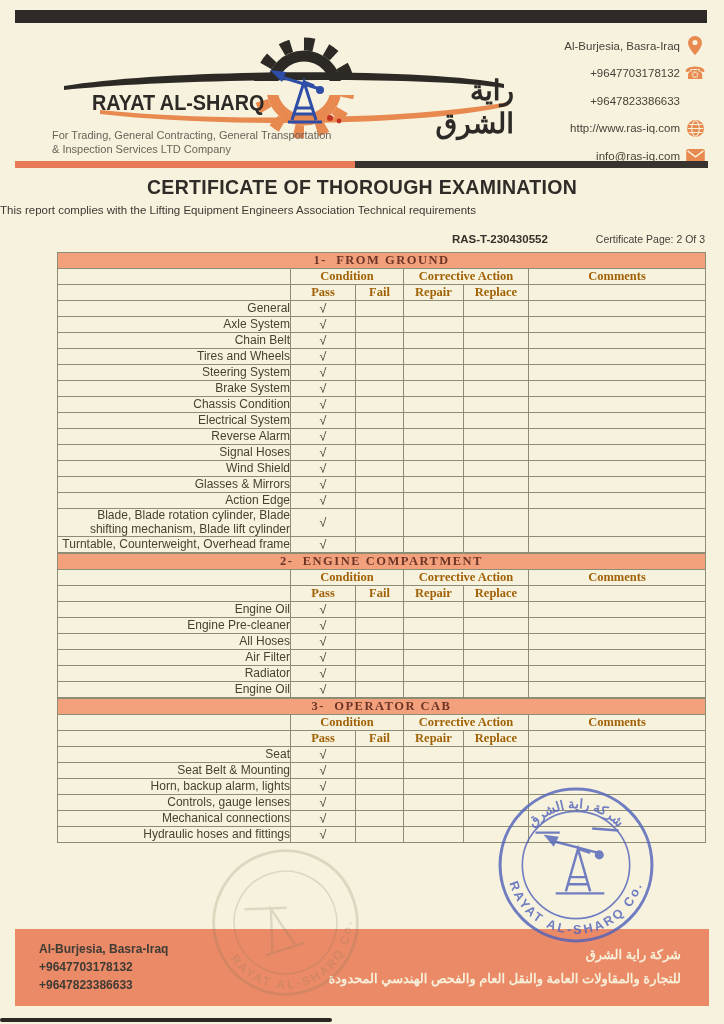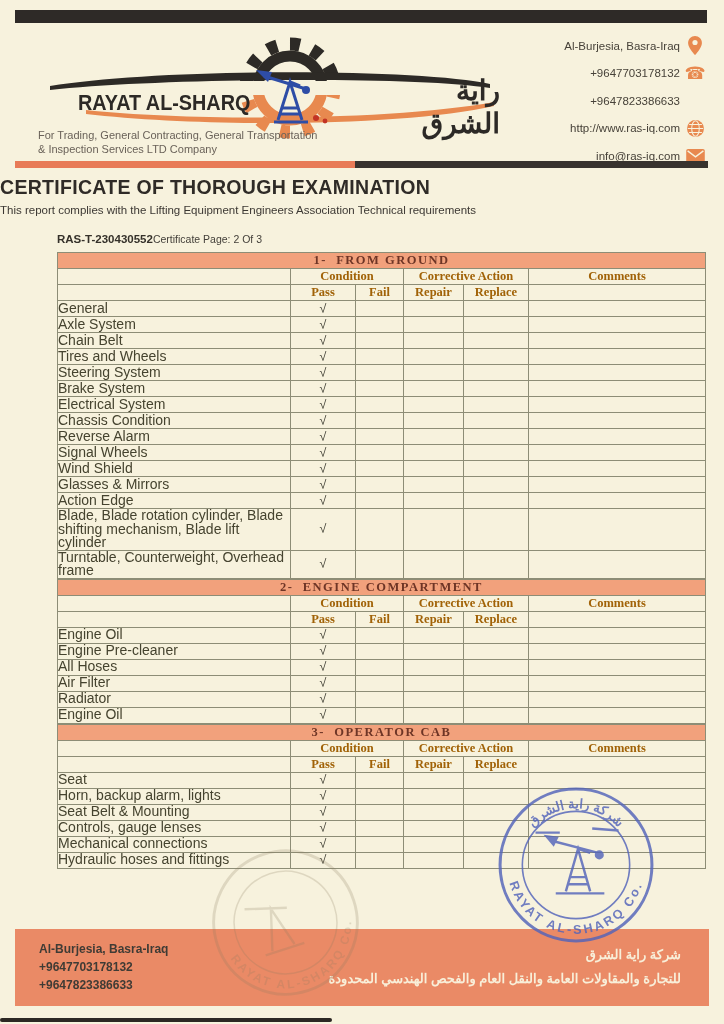--- a/index.html
+++ b/index.html
@@ -3,53 +3,53 @@
 <meta charset="utf-8">
 <style>
   html,body{margin:0;padding:0;background:#d8d4c2;}
   .page{
     position:relative; width:724px; height:1024px; margin:0 auto;
     background:#f7f2dd; overflow:hidden;
     font-family:"Liberation Sans", sans-serif; color:#3c382f;
   }
   
   .top-bar{position:absolute;top:10px;left:15px;width:692px;height:13px;background:#2e2a27;}
-  .logo-block{position:absolute;top:26px;left:38px;width:462px;height:134px;}
+  .logo-block{position:absolute;top:26px;left:52px;width:462px;height:134px;}
   .logo-svg{position:absolute;top:0;left:0;}
   .logo-en{position:absolute;left:40px;top:64px;font-weight:bold;font-size:22px;color:#2c2926;
            transform:scaleX(.9);transform-origin:left;letter-spacing:0;}
   .logo-ar{position:absolute;left:332px;top:48px;font-weight:bold;font-size:28px;color:#2c2926;direction:rtl;}
   .taglines{position:absolute;top:102px;left:0;width:100%;text-align:left;
             font-size:11px;line-height:14px;color:#6a6259;}
   .contacts{position:absolute;top:32px;right:16px;width:300px;}
   .contact-row{display:flex;justify-content:flex-end;align-items:center;height:27.5px;}
   .contact-text{font-size:11.5px;color:#474239;}
   .contact-icon{width:26px;display:flex;justify-content:center;align-items:center;margin-left:2px;}
   .phone-glyph{font-size:17px;color:#e8894f;line-height:1;}
   .divider{position:absolute;top:161px;left:15px;width:693px;height:7px;font-size:0;}
   .div-left{display:inline-block;width:340px;height:7px;background:#e87b57;vertical-align:top;}
   .div-right{display:inline-block;width:353px;height:7px;background:#38332e;vertical-align:top;}
   
-  .doc-title{position:absolute;top:176px;left:0;width:100%;text-align:left;
+  .doc-title{position:absolute;top:176px;left:0;width:100%;text-align:center;
              font-size:19.5px;font-weight:bold;color:#2f2b27;letter-spacing:.3px;}
   .doc-subtitle{position:absolute;top:204px;left:0;width:100%;
                 font-size:11.5px;color:#3c3833;}
   .cert-row{position:absolute;top:233px;left:57px;width:648px;display:flex;
-            justify-content:flex-start;align-items:baseline;}
+            justify-content:flex-end;align-items:baseline;}
   .cert-no{font-weight:bold;font-size:11.5px;color:#35312a;}
-  .cert-page{font-size:10.5px;color:#44403a;}
+  .cert-page{font-size:10.5px;color:#44403a;margin-left:48px;}
   
   #tables{position:absolute;top:252px;left:57px;width:650px;}
   table.insp{border-collapse:collapse;table-layout:fixed;width:648px;}
   table.insp td{border:1px solid #8d8d76;height:15px;padding:0;overflow:hidden;}
   td.band{background:#f2a17c;text-align:center;font-family:"Liberation Serif",serif;
           font-weight:bold;font-size:12.5px;letter-spacing:1.5px;color:#6e3526;height:17px;white-space:pre;}
   td.h{text-align:center;font-family:"Liberation Serif",serif;font-weight:bold;
        font-size:12.5px;color:#a16207;}
-  td.item{font-size:14px;color:#45432f;padding:1px 4px 1px 6px;line-height:13.5px;}
+  td.item{font-size:12px;color:#45432f;padding:1px 4px 1px 6px;line-height:13.5px;text-align:right;}
   td.chk{text-align:center;font-size:12.5px;color:#3f3e33;}
   
   .stamp-blue{position:absolute;left:495px;top:784px;opacity:.82;z-index:6;}
   .stamp-faint{position:absolute;left:208px;top:845px;opacity:.22;z-index:6;transform:rotate(-18deg);}
   
   .footer{position:absolute;left:15px;top:929px;width:694px;height:77px;background:#ea8a66;
           display:flex;justify-content:space-between;z-index:3;}
   .footer-left{padding:11px 0 0 24px;font-size:12px;font-weight:bold;color:#3f3b35;line-height:18px;}
   .footer-right{padding:14px 28px 0 0;text-align:right;color:#f8efd9;font-size:13px;
                 font-weight:bold;line-height:24px;direction:rtl;}
@@ -230,45 +230,45 @@
           </tr>
           <tr>
             <td class="item" colspan="1">Brake System</td>
             <td class="chk" colspan="1">√</td>
             <td class="chk" colspan="1"></td>
             <td class="chk" colspan="1"></td>
             <td class="chk" colspan="1"></td>
             <td class="chk" colspan="1"></td>
           </tr>
           <tr>
+            <td class="item" colspan="1">Chassis Condition</td>
+            <td class="chk" colspan="1">√</td>
+            <td class="chk" colspan="1"></td>
+            <td class="chk" colspan="1"></td>
+            <td class="chk" colspan="1"></td>
+            <td class="chk" colspan="1"></td>
+          </tr>
+          <tr>
             <td class="item" colspan="1">Electrical System</td>
             <td class="chk" colspan="1">√</td>
             <td class="chk" colspan="1"></td>
             <td class="chk" colspan="1"></td>
             <td class="chk" colspan="1"></td>
             <td class="chk" colspan="1"></td>
           </tr>
           <tr>
-            <td class="item" colspan="1">Chassis Condition</td>
-            <td class="chk" colspan="1">√</td>
-            <td class="chk" colspan="1"></td>
-            <td class="chk" colspan="1"></td>
-            <td class="chk" colspan="1"></td>
-            <td class="chk" colspan="1"></td>
-          </tr>
-          <tr>
             <td class="item" colspan="1">Reverse Alarm</td>
             <td class="chk" colspan="1">√</td>
             <td class="chk" colspan="1"></td>
             <td class="chk" colspan="1"></td>
             <td class="chk" colspan="1"></td>
             <td class="chk" colspan="1"></td>
           </tr>
           <tr>
-            <td class="item" colspan="1">Signal Wheels</td>
+            <td class="item" colspan="1">Signal Hoses</td>
             <td class="chk" colspan="1">√</td>
             <td class="chk" colspan="1"></td>
             <td class="chk" colspan="1"></td>
             <td class="chk" colspan="1"></td>
             <td class="chk" colspan="1"></td>
           </tr>
           <tr>
             <td class="item" colspan="1">Wind Shield</td>
             <td class="chk" colspan="1">√</td>
             <td class="chk" colspan="1"></td>
@@ -416,29 +416,29 @@
           </tr>
           <tr>
             <td class="item" colspan="1">Seat</td>
             <td class="chk" colspan="1">√</td>
             <td class="chk" colspan="1"></td>
             <td class="chk" colspan="1"></td>
             <td class="chk" colspan="1"></td>
             <td class="chk" colspan="1"></td>
           </tr>
           <tr>
+            <td class="item" colspan="1">Seat Belt &amp; Mounting</td>
+            <td class="chk" colspan="1">√</td>
+            <td class="chk" colspan="1"></td>
+            <td class="chk" colspan="1"></td>
+            <td class="chk" colspan="1"></td>
+            <td class="chk" colspan="1"></td>
+          </tr>
+          <tr>
             <td class="item" colspan="1">Horn, backup alarm, lights</td>
-            <td class="chk" colspan="1">√</td>
-            <td class="chk" colspan="1"></td>
-            <td class="chk" colspan="1"></td>
-            <td class="chk" colspan="1"></td>
-            <td class="chk" colspan="1"></td>
-          </tr>
-          <tr>
-            <td class="item" colspan="1">Seat Belt &amp; Mounting</td>
             <td class="chk" colspan="1">√</td>
             <td class="chk" colspan="1"></td>
             <td class="chk" colspan="1"></td>
             <td class="chk" colspan="1"></td>
             <td class="chk" colspan="1"></td>
           </tr>
           <tr>
             <td class="item" colspan="1">Controls, gauge lenses</td>
             <td class="chk" colspan="1">√</td>
             <td class="chk" colspan="1"></td>

